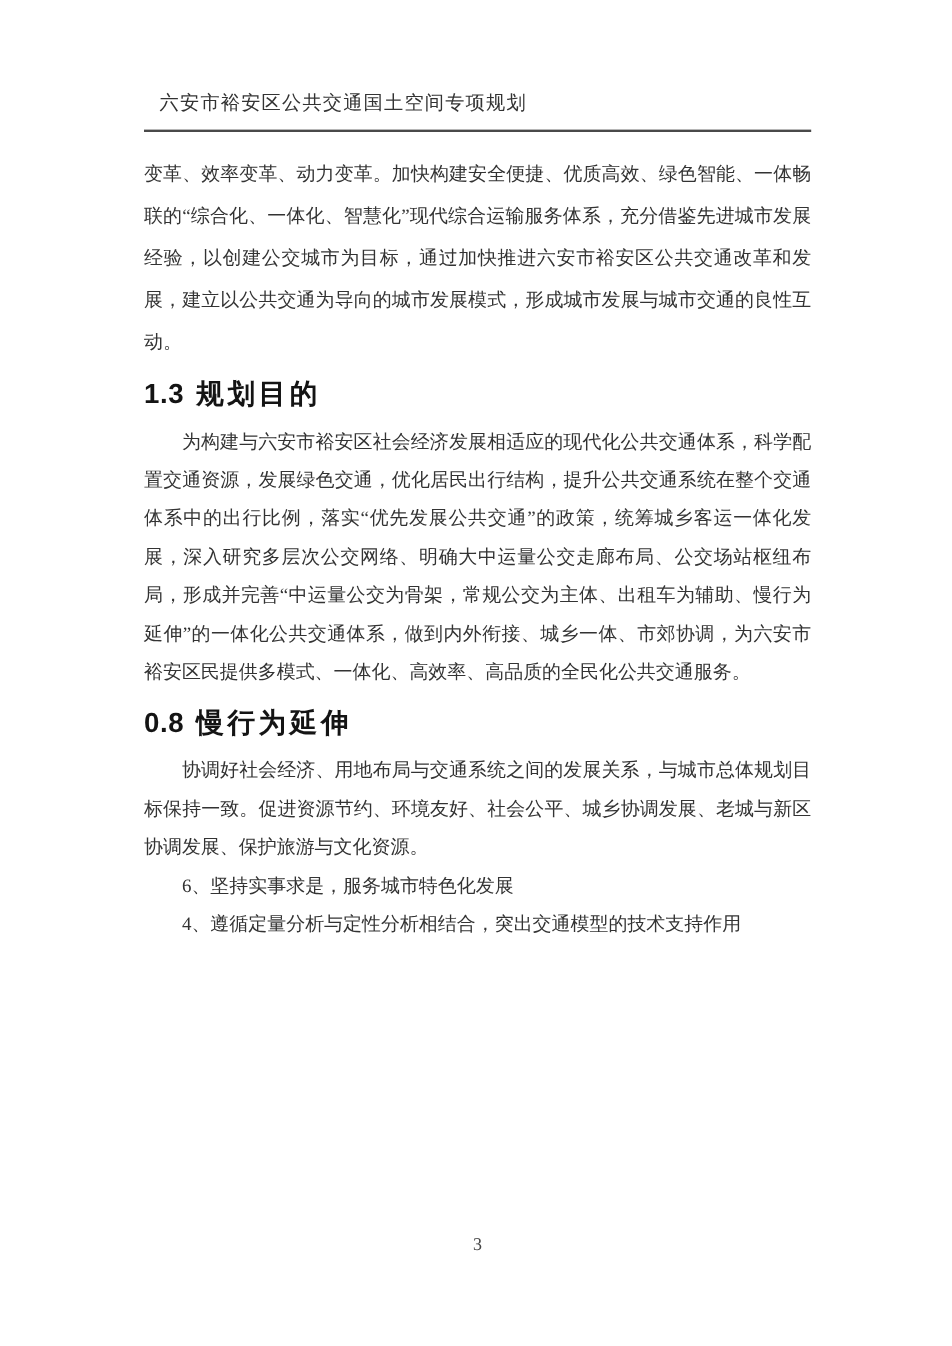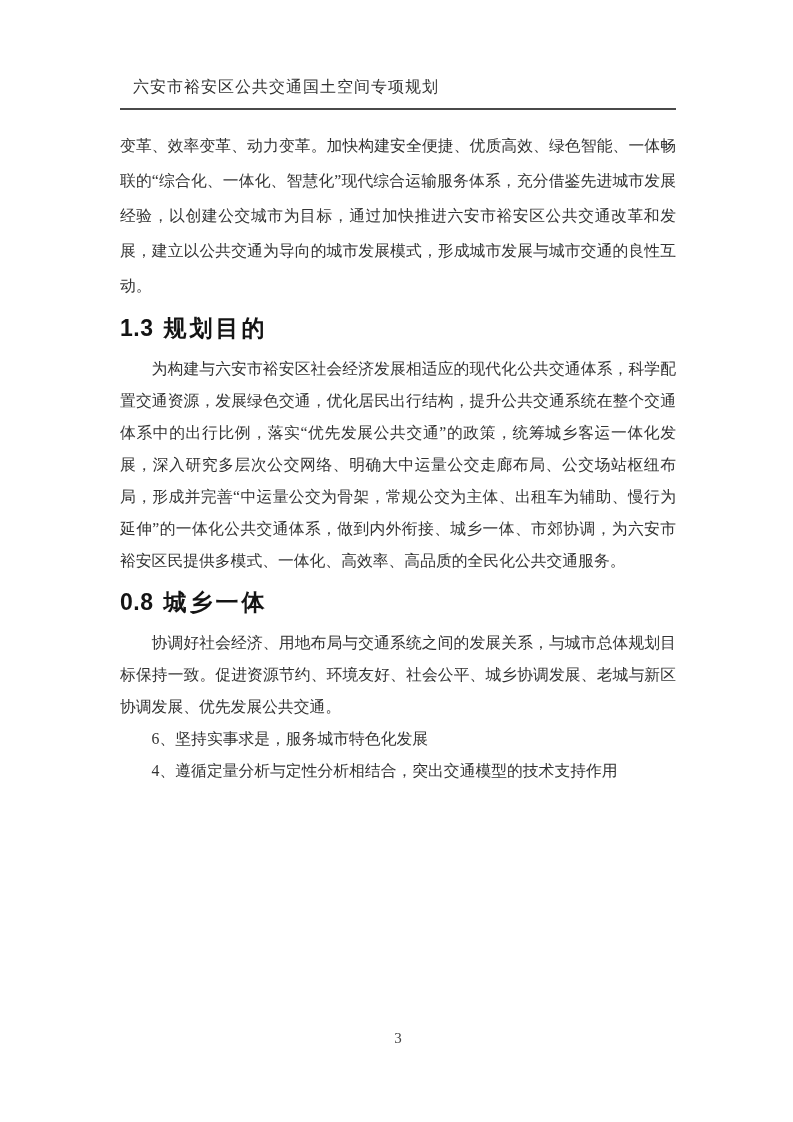--- a/index.html
+++ b/index.html
@@ -85,25 +85,25 @@
 
     <p class="para first">变革、效率变革、动力变革。加快构建安全便捷、优质高效、绿色智能、一体畅联的“综合化、一体化、智慧化”现代综合运输服务体系，充分借鉴先进城市发展经验，以创建公交城市为目标，通过加快推进六安市裕安区公共交通改革和发展，建立以公共交通为导向的城市发展模式，形成城市发展与城市交通的良性互动。</p>
 
     <h2 class="section-heading">
       <span class="sec-num">1.3</span><span class="sec-title">规划目的</span>
     </h2>
 
     <p class="para indent">为构建与六安市裕安区社会经济发展相适应的现代化公共交通体系，科学配置交通资源，发展绿色交通，优化居民出行结构，提升公共交通系统在整个交通体系中的出行比例，落实“优先发展公共交通”的政策，统筹城乡客运一体化发展，深入研究多层次公交网络、明确大中运量公交走廊布局、公交场站枢纽布局，形成并完善“中运量公交为骨架，常规公交为主体、出租车为辅助、慢行为延伸”的一体化公共交通体系，做到内外衔接、城乡一体、市郊协调，为六安市裕安区民提供多模式、一体化、高效率、高品质的全民化公共交通服务。</p>
 
     <h2 class="section-heading">
-      <span class="sec-num">0.8</span><span class="sec-title">城乡一体</span>
+      <span class="sec-num">0.8</span><span class="sec-title">慢行为延伸</span>
     </h2>
 
     <div>
-      <p class="para indent">协调好社会经济、用地布局与交通系统之间的发展关系，与城市总体规划目标保持一致。促进资源节约、环境友好、社会公平、城乡协调发展、老城与新区协调发展、优先发展公共交通。</p>
+      <p class="para indent">协调好社会经济、用地布局与交通系统之间的发展关系，与城市总体规划目标保持一致。促进资源节约、环境友好、社会公平、城乡协调发展、老城与新区协调发展、保护旅游与文化资源。</p>
     </div>
 
     <div>
       <p class="para indent">6、坚持实事求是，服务城市特色化发展</p>
     </div>
 
 
     <div>
       <p class="para indent">4、遵循定量分析与定性分析相结合，突出交通模型的技术支持作用</p>
     </div>

